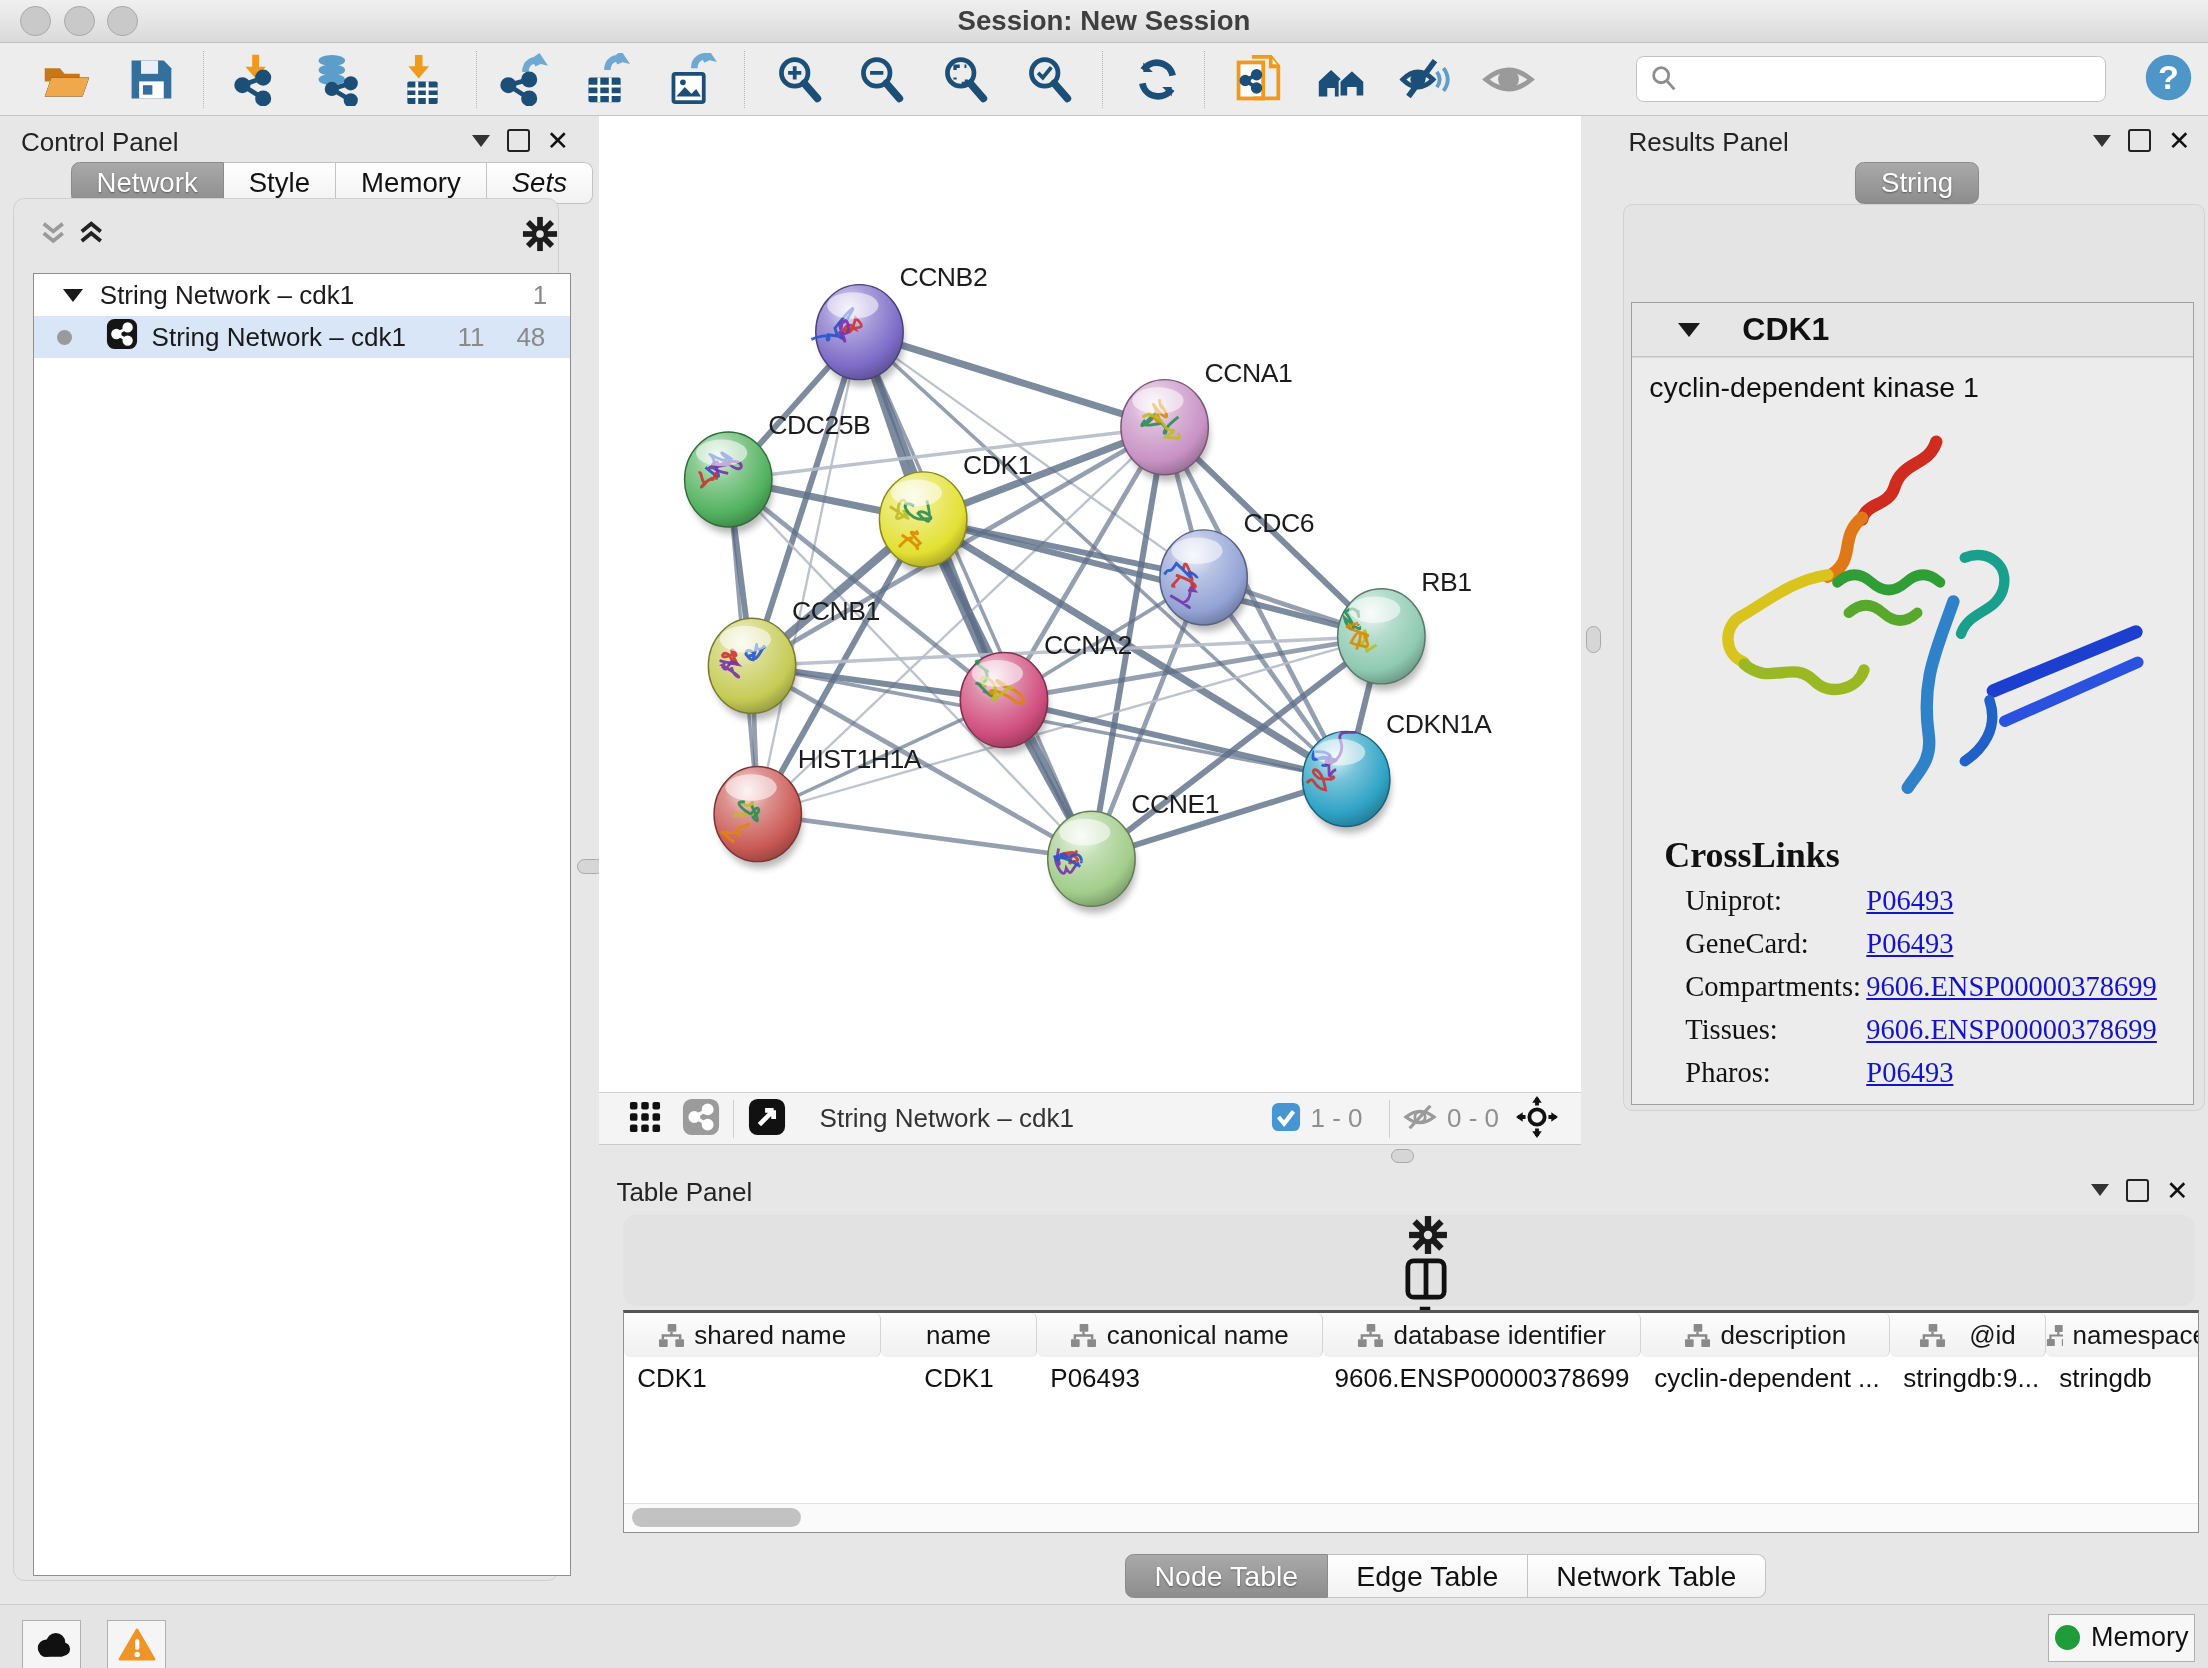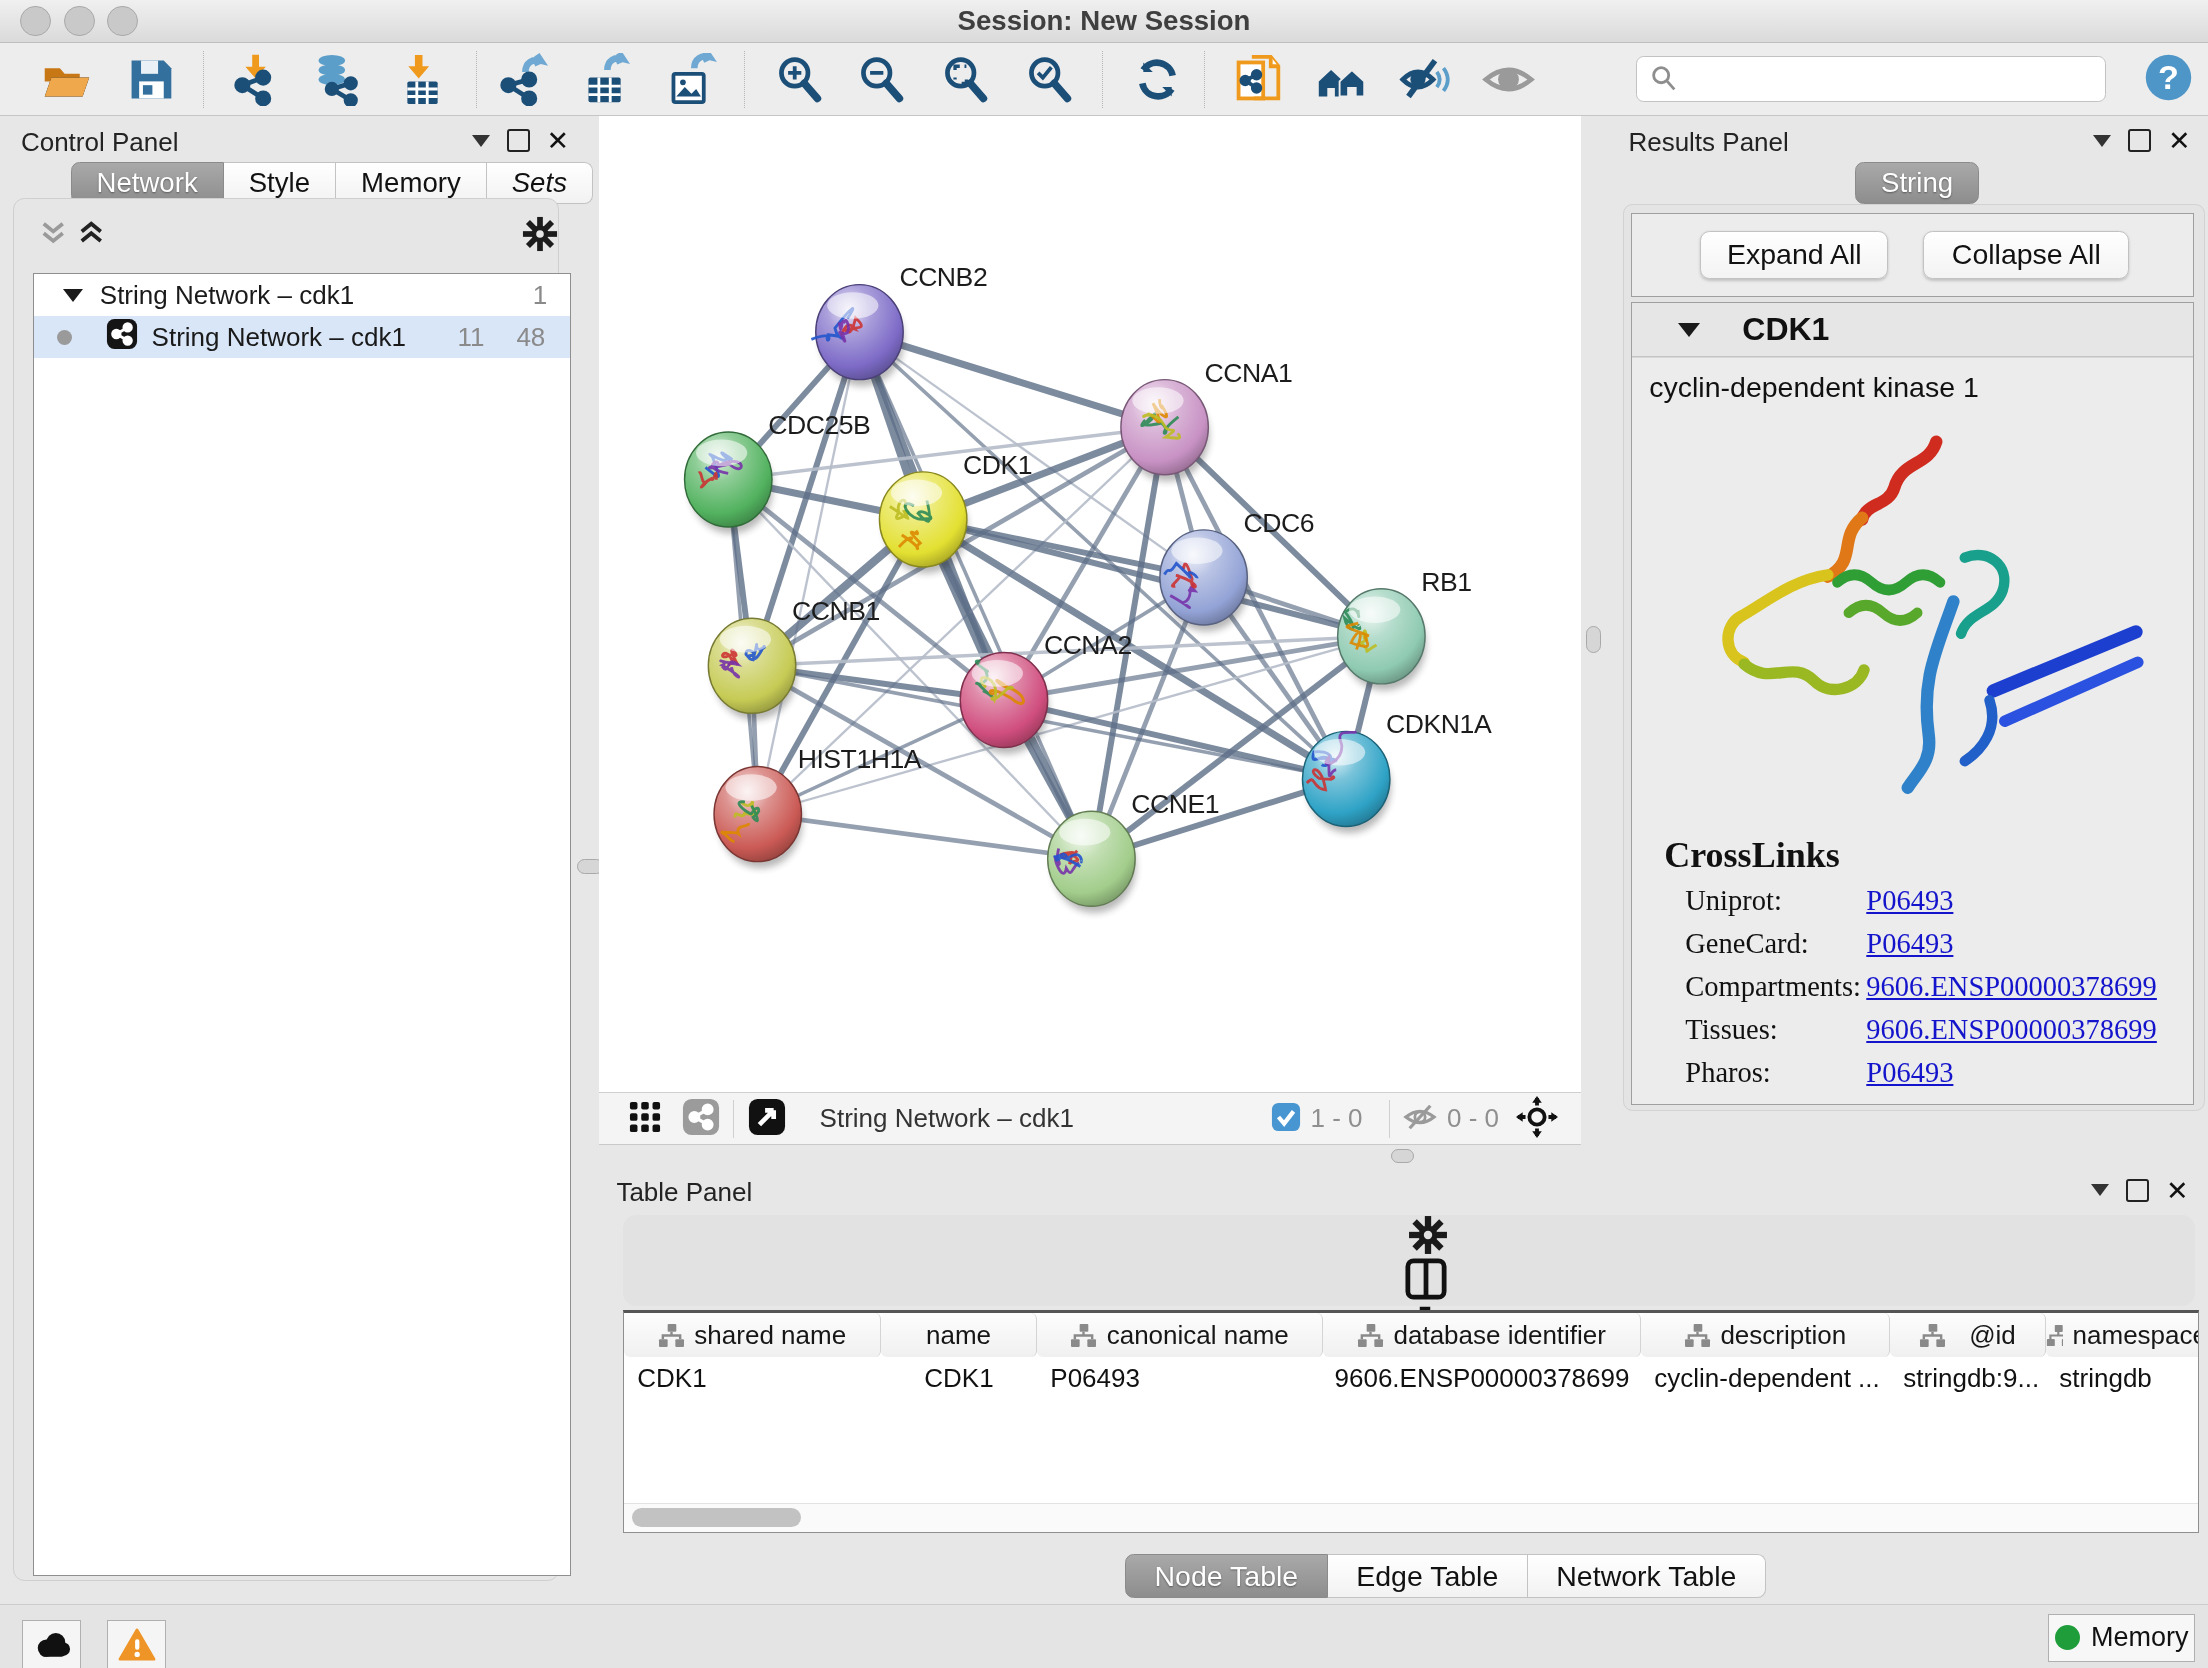--- a/index.html
+++ b/index.html
@@ -623,24 +623,20 @@
 
   <div class="abs rp">
     <div class="abs panel-title" style="left:11.4px;top:11.4px">Results Panel</div>
     <div class="abs win-ctrl" style="left:476px;top:13.3px">
       <span class="wc-tri"></span>
       <span class="wc-box"></span>
       <span class="wc-x">✕</span>
     </div>
     <div class="abs seg-tab sel" style="left:238px;top:46px;border-radius:8.6px;border-left:1px solid #8b8b8b">String</div>
     <div class="rp-outer">
-      <div class="rp-box1">
-        <div class="btn abs" style="left:68px;top:17px;width:186px;height:46px">Expand All</div>
-        <div class="btn abs" style="left:291px;top:17px;width:204px;height:46px">Collapse All</div>
-      </div>
       <div class="rp-box2">
         <div class="cdk1-head">
           <span style="margin-left:46px;width:0;height:0;border-left:11.4px solid transparent;border-right:11.4px solid transparent;border-top:14.3px solid #1a1a1a"></span>
           <span style="margin-left:42px;font-size:32px;font-weight:bold;color:#111">CDK1</span>
         </div>
         <div class="abs" style="left:0;top:54px;width:100%;height:745px;border-top:1px solid #d8d8d8;box-sizing:border-box">
           <div class="abs" style="left:17px;top:13.3px;font-size:28.5px;color:#111">cyclin-dependent kinase 1</div>
           <svg class="abs" style="left:19px;top:57px" width="523" height="409" viewBox="0 0 550 430">
             <g fill="none" stroke-linecap="round">
               <path d="M300 28 c-8 26 -36 20 -44 48 c-6 20 -30 16 -34 34" stroke="#cf2b1e" stroke-width="13"></path>

